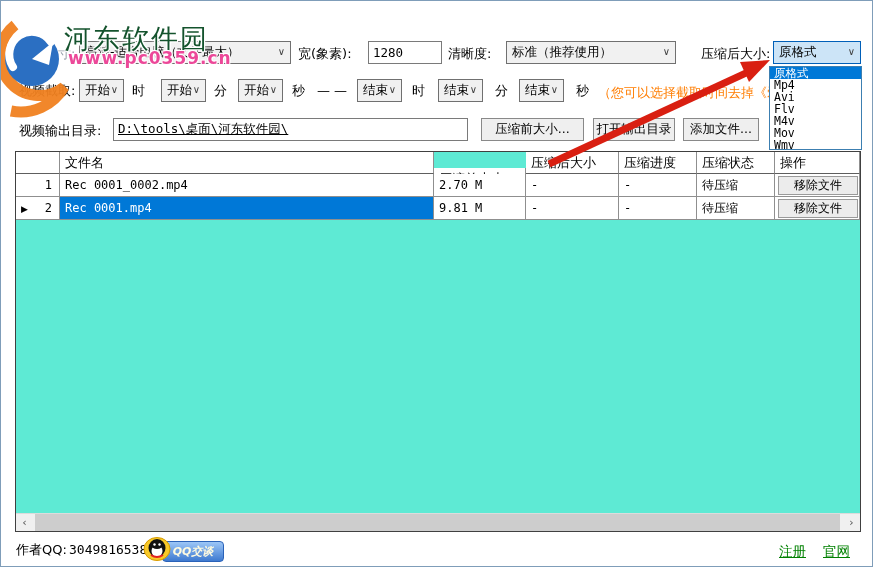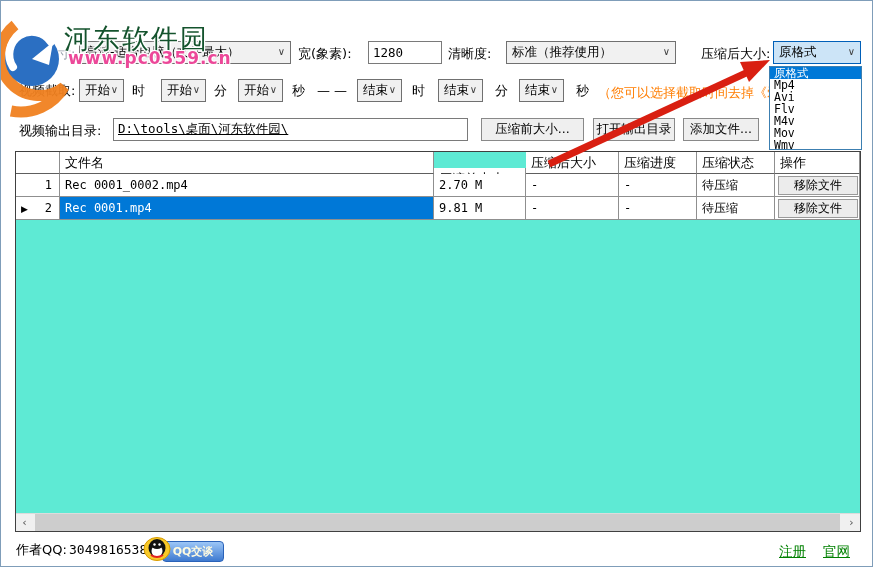--- a/index.html
+++ b/index.html
@@ -44,21 +44,21 @@
   .cur-arrow{position:absolute;font-size:9px;color:#000;}
   
   .hscroll{position:absolute;left:0;right:0;bottom:0;height:17px;background:#f0f0f0;border-top:1px solid #dcdcdc;}
   .sb-arrow{position:absolute;top:0;width:17px;height:17px;display:flex;align-items:center;justify-content:center;
             color:#505050;font-size:11px;background:#f0f0f0;}
   .sb-thumb{position:absolute;top:0;bottom:0;left:19px;right:20px;background:#cdcdcd;}
   
   .link{position:absolute;top:542px;font-size:13.5px;color:#008000;text-decoration:underline;white-space:nowrap;}
   .qq-btn{position:absolute;left:161px;top:540px;width:60px;height:19px;border:1px solid #2a62b8;border-radius:4px;
           background:linear-gradient(#9cc6f7,#3e7ad0);color:#fffbe0;font-size:11px;font-weight:bold;
-          display:flex;align-items:center;justify-content:center;}
+          display:flex;align-items:center;justify-content:center;font-style:italic;}
   
   .wm-title{position:absolute;left:63px;top:20px;font-size:27px;font-weight:normal;color:#14532d;letter-spacing:2px;
             text-shadow:-1px -1px 0 #fff,1px -1px 0 #fff,-1px 1px 0 #fff,1px 1px 0 #fff,0 0 4px #fff;z-index:40;white-space:nowrap;}
   .wm-url{position:absolute;left:67px;top:47px;font-size:17px;font-weight:bold;color:#ec4899;letter-spacing:1px;
           text-shadow:-1px -1px 0 #fff,1px -1px 0 #fff,-1px 1px 0 #fff,1px 1px 0 #fff;z-index:40;white-space:nowrap;}
   svg{display:block;}
 </style>
 </head>
 <body>
 

